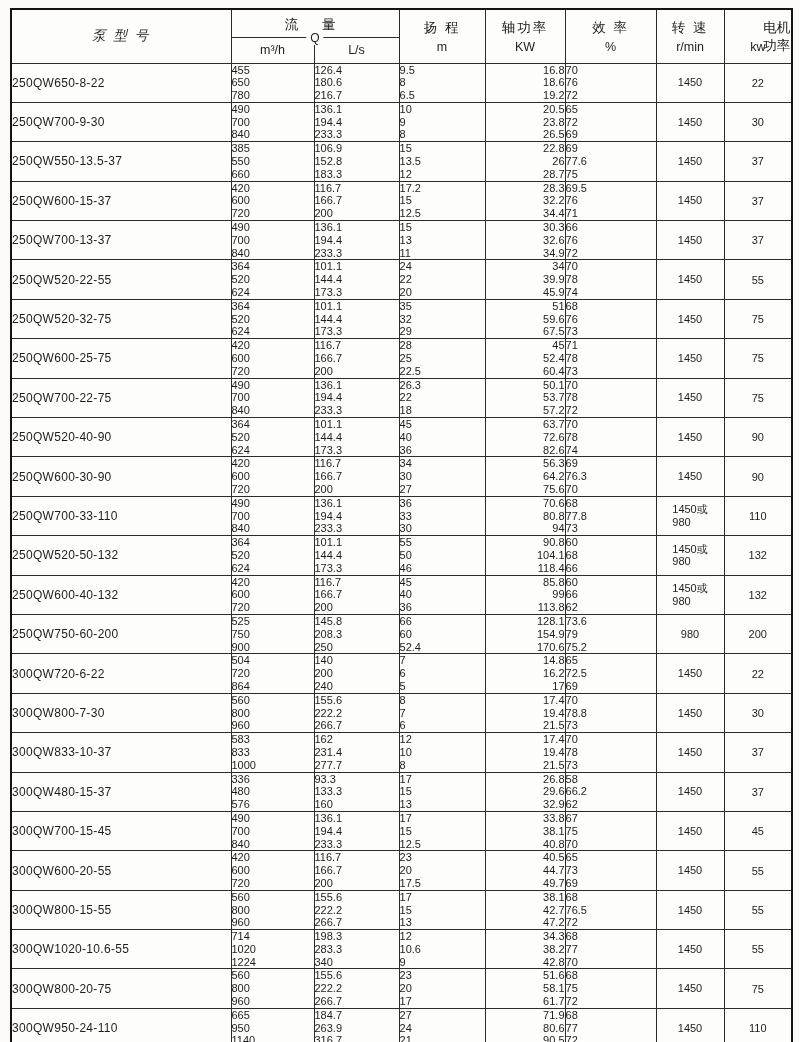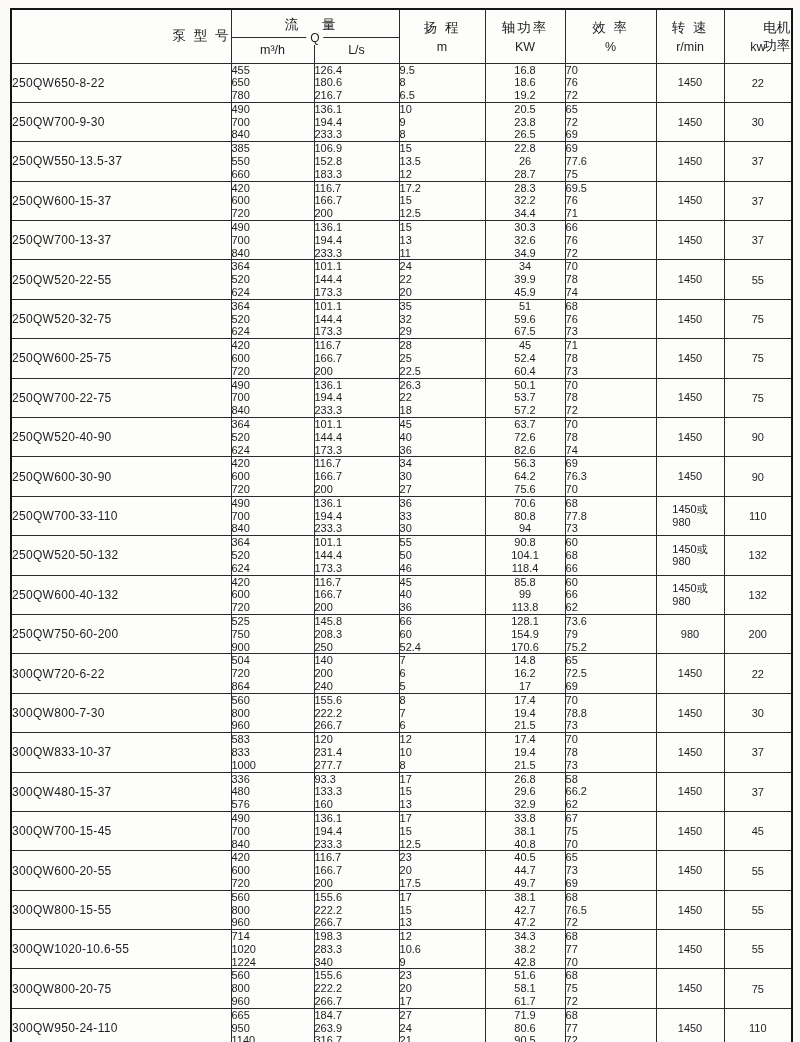--- a/index.html
+++ b/index.html
@@ -34,21 +34,22 @@
     vertical-align: middle;
     overflow: visible;
   }
   
   thead th { font-weight: normal; }
   tr.hrow1 { height: 28px; }
   tr.hrow2 { height: 26px; }
   .th-model {
     font-size: 13.5px;
     letter-spacing: 2px;
-    text-align: right;
+    text-align: center;
+    font-style: italic;
   }
   .th-flow { position: relative; margin-top: 43px; }
   .th-flow .flow-title {
     font-size: 13.5px;
     text-align: center;
     letter-spacing: 10px;
     padding-top: 4px;
   }
   .th-flow .q-label {
     position: absolute;
@@ -89,21 +90,21 @@
   }
   .c-model {
     font-size: 12px;
     text-align: left;
     padding-left: 52px;
     letter-spacing: 0.3px;
   }
   .c-m3h  { text-align: left; }
   .c-ls   { }
   .c-head { text-align: left; padding-left: 29px; }
-  .c-kw   { text-align: center; padding-left: 20px; }
+  .c-kw   { text-align: right; padding-left: 20px; }
   .c-eff  { text-align: left; padding-left: 33px; margin-left: 47px; }
   .c-speed { text-align: center; }
   .c-speed .speed-block {
     display: inline-block;
     text-align: left;
   }
   .c-motor { text-align: center; }
 </style>
 </head>
 <body>
@@ -665,21 +666,21 @@
     <td class="c-motor">30</td>
   </tr>
         <tr>
     <td class="c-model">300QW833-10-37</td>
     <td class="c-m3h">
             <div class="ln">583</div>
             <div class="ln">833</div>
             <div class="ln">1000</div>
           </td>
     <td class="c-ls">
-            <div class="ln">120</div>
+            <div class="ln">162</div>
             <div class="ln">231.4</div>
             <div class="ln">277.7</div>
           </td>
     <td class="c-head">
             <div class="ln">12</div>
             <div class="ln">10</div>
             <div class="ln">8</div>
           </td>
     <td class="c-kw">
             <div class="ln">17.4</div>

